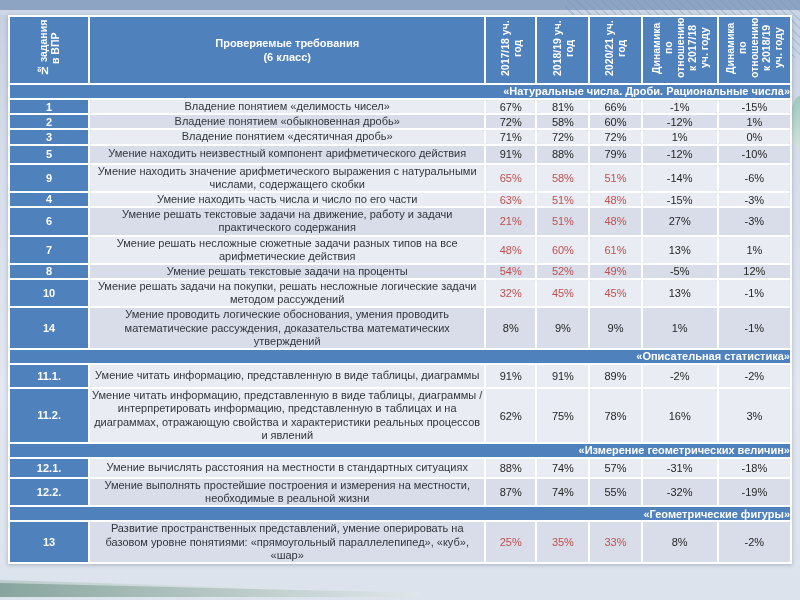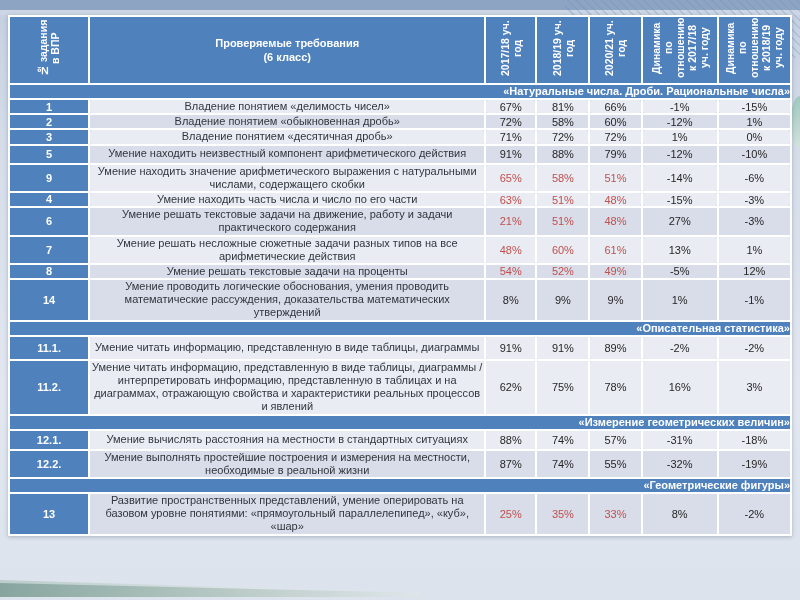--- a/index.html
+++ b/index.html
@@ -168,20 +168,29 @@
         <tr style="height: 13px;">
           <td class="c-blue num">8</td>
           <td class="txt sh-b">Умение решать текстовые задачи на проценты</td>
           <td class="val sh-b red">54%</td>
           <td class="val sh-b red">52%</td>
           <td class="val sh-b red">49%</td>
           <td class="val sh-b">-5%</td>
           <td class="val sh-b">12%</td>
         </tr>
         <tr style="height: 27px;">
+          <td class="c-blue num">10</td>
+          <td class="txt sh-a">Умение решать задачи на покупки, решать несложные логические задачи методом рассуждений</td>
+          <td class="val sh-a red">32%</td>
+          <td class="val sh-a red">45%</td>
+          <td class="val sh-a red">45%</td>
+          <td class="val sh-a">13%</td>
+          <td class="val sh-a">-1%</td>
+        </tr>
+        <tr style="height: 27px;">
           <td class="c-blue num">14</td>
           <td class="txt sh-b">Умение проводить логические обоснования, умения проводить математические рассуждения, доказательства математических утверждений</td>
           <td class="val sh-b">8%</td>
           <td class="val sh-b">9%</td>
           <td class="val sh-b">9%</td>
           <td class="val sh-b">1%</td>
           <td class="val sh-b">-1%</td>
         </tr>
         <tr>
           <td colspan="7" class="c-blue sec">«Описательная статистика»</td>

